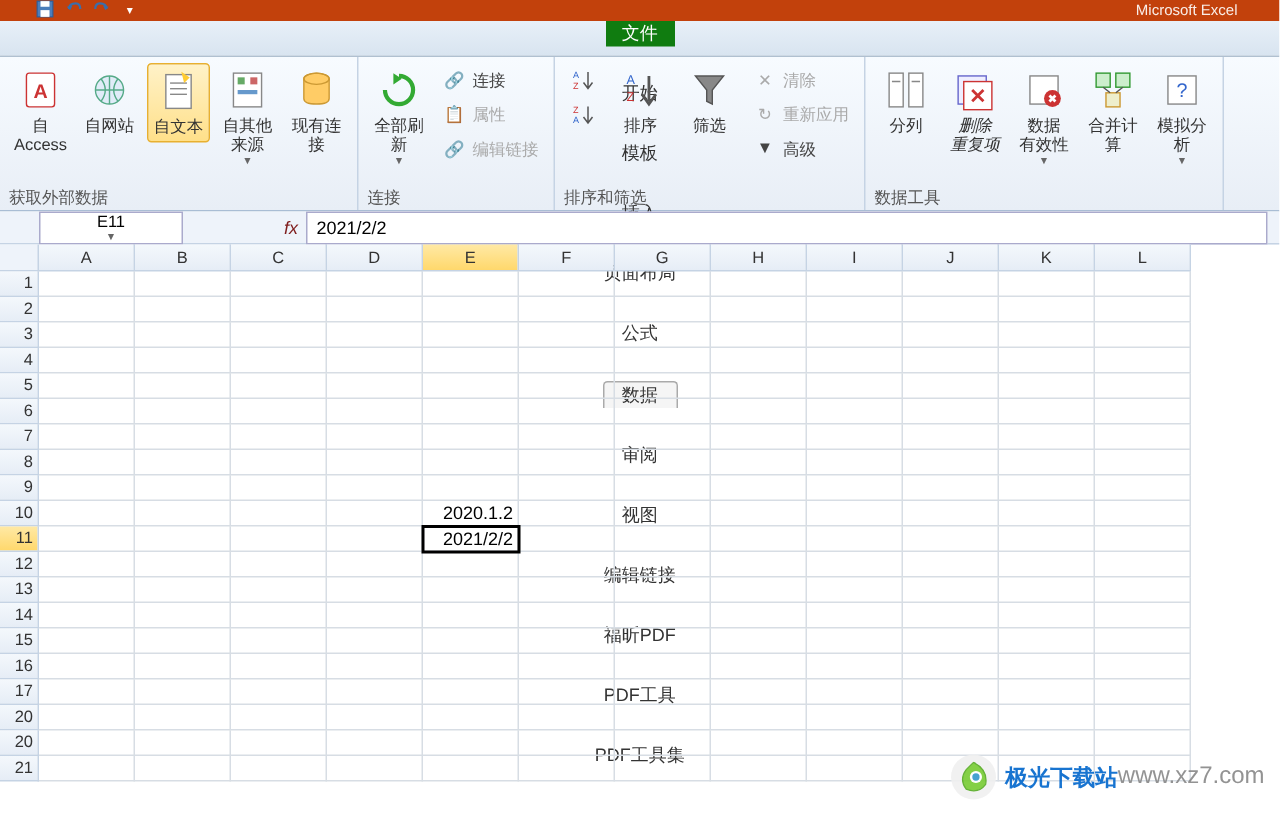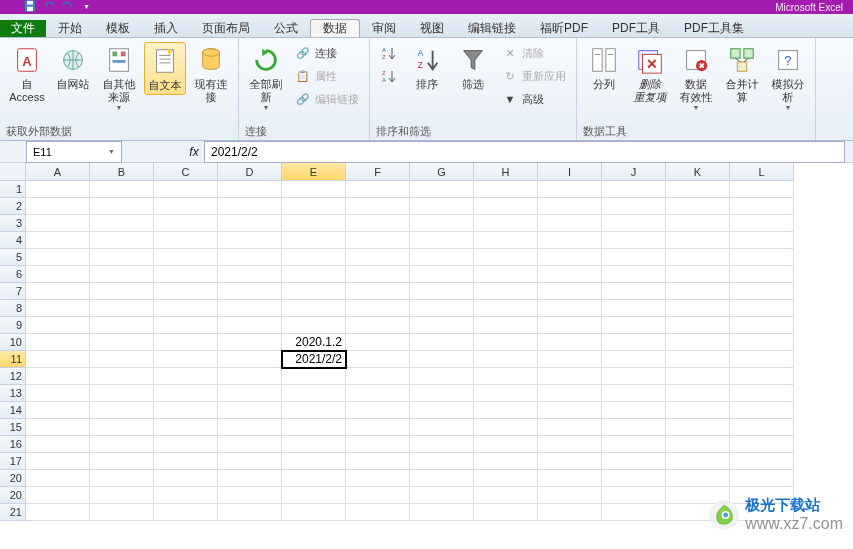--- a/index.html
+++ b/index.html
@@ -1,61 +1,61 @@
 <!DOCTYPE html>
 <html><head>
 <meta charset="utf-8">
 <style>
   * { margin: 0; padding: 0; box-sizing: border-box; font-family: "Microsoft YaHei", Arial, sans-serif; }
   body { width: 853px; height: 549px; overflow: hidden; background: #fff; position: relative; }
   
-  .title-bar { height: 14px; background: #a21caf; color: #fff; font-size: 10px; display: flex; justify-content: flex-end; align-items: center; padding-right: 10px; }
+  .title-bar { height: 14px; background: #c2410c; color: #fff; font-size: 10px; display: flex; justify-content: flex-end; align-items: center; padding-right: 28px; }
   .title-bar span { opacity: 0.9; }
   
   .qat { position: absolute; top: 0; left: 23px; height: 12px; display: flex; gap: 6px; align-items: center; z-index: 5; }
   .qat .qi { width: 13px; height: 13px; display: flex; align-items: center; justify-content: center; font-size: 10px; color: #333; }
   
-  .menu-tabs { height: 24px; background: linear-gradient(#e8f0f8, #d8e4f0); display: flex; align-items: flex-end; border-bottom: 1px solid #b0c0d0; }
+  .menu-tabs { height: 24px; background: linear-gradient(#e8f0f8, #d8e4f0); display: flex; align-items: center; border-bottom: 1px solid #b0c0d0; flex-direction: column; }
   .file-tab { background: #107c10; color: #fff; width: 46px; display: flex; align-items: center; justify-content: center; font-size: 12px; }
   .tab { padding: 0 12px; display: flex; align-items: center; font-size: 12px; color: #333; cursor: pointer; margin-top: 23px; }
   .tab.active { background: #f5f5f5; border: 1px solid #aaa; border-bottom: none; border-radius: 3px 3px 0 0; }
   
   .ribbon { height: 103px; background: linear-gradient(#f7fbff, #e8eef6); border-bottom: 1px solid #a9bdd4; display: flex; }
   .group { border-right: 1px solid #c5d3e4; padding: 4px 6px 0 6px; display: flex; flex-direction: column; align-items: center; }
   .group-body { flex: 1; display: flex; gap: 4px; align-items: flex-start; }
   .group-label { font-size: 11px; color: #555; text-align: left; padding: 2px 0 1px 0; width: 100%; }
   .big-btn { display: flex; flex-direction: column; align-items: center; justify-content: flex-start; width: 42px; padding: 2px 2px; cursor: pointer; }
   .big-btn .icon { width: 32px; height: 32px; display: flex; align-items: center; justify-content: center; margin-bottom: 2px; }
   .big-btn .label { font-size: 11px; color: #333; text-align: center; line-height: 13px; }
   .small-btns { display: flex; flex-direction: column; gap: 1px; }
   .small-btn { display: flex; align-items: center; gap: 4px; height: 22px; padding: 0 4px; font-size: 11px; color: #444; cursor: pointer; }
   .small-btn.disabled { color: #aaa; }
   .small-btn .sicon { width: 16px; height: 16px; display: inline-flex; align-items: center; justify-content: center; }
   .drop-arrow { font-size: 7px; color: #666; }
   
   .name-fx-row { height: 22px; background: #eef3fa; border-bottom: 1px solid #c5d3e4; display: flex; align-items: center; }
-  .name-box { width: 96px; height: 22px; border: 1px solid #aac; background: #fff; margin-left: 26px; font-size: 11px; padding: 0 6px; display: flex; align-items: center; justify-content: space-between; }
-  .fx-label { width: 20px; text-align: center; font-style: italic; font-size: 12px; color: #0f172a; margin-left: 62px; }
+  .name-box { width: 96px; height: 22px; border: 1px solid #aac; background: #fff; margin-left: 26px; font-size: 11px; padding: 0 6px; display: flex; align-items: center; justify-content: space-between; flex-direction: column; }
+  .fx-label { width: 20px; text-align: center; font-style: italic; font-size: 12px; color: #7f1d1d; margin-left: 62px; }
   .formula-bar { flex: 1; height: 22px; border: 1px solid #aac; background: #fff; font-size: 12px; padding: 0 6px; display: flex; align-items: center; margin-right: 8px; }
   
   .sheet { position: relative; }
   .col-hdrs { display: flex; height: 18px; }
   .corner { width: 26px; height: 18px; background: #eef3fa; border-right: 1px solid #c5d3e4; border-bottom: 1px solid #c5d3e4; }
   .col-hdr { width: 64px; height: 18px; background: linear-gradient(#f4f8fc,#e6edf6); border-right: 1px solid #c5d3e4; border-bottom: 1px solid #c5d3e4; display: flex; align-items: center; justify-content: center; font-size: 11px; color: #333; }
   .col-hdr.sel { background: linear-gradient(#ffe9a5,#ffd86c); }
   .rows { }
   .row { display: flex; height: 17px; }
   .row-hdr { width: 26px; background: linear-gradient(#f4f8fc,#e6edf6); border-right: 1px solid #c5d3e4; border-bottom: 1px solid #c5d3e4; display: flex; align-items: center; justify-content: flex-end; padding-right: 3px; font-size: 11px; color: #333; }
   .row-hdr.sel { background: linear-gradient(#ffe9a5,#ffd86c); }
   .cell { width: 64px; height: 17px; border-right: 1px solid #d7dde4; border-bottom: 1px solid #d7dde4; font-size: 12px; display: flex; align-items: center; justify-content: flex-end; padding: 0 3px; }
   .cell.active { outline: 2px solid #000; outline-offset: -1px; z-index: 2; position: relative; }
   
   .watermark { position: absolute; right: 10px; bottom: 16px; display: flex; align-items: center; gap: 6px; opacity: 0.9; }
   .watermark .logo { width: 30px; height: 30px; border-radius: 50%; background: #f0f0f0; display: flex; align-items: center; justify-content: center; }
-  .watermark .txt { display: flex; flex-direction: column; }
+  .watermark .txt { display: flex; flex-direction: row; }
   .watermark .txt .cn { font-size: 15px; font-weight: bold; color: #0066cc; }
   .watermark .txt .url { font-size: 16px; color: #888; }
 </style>
 </head>
 <body>
 
 <div class="title-bar">
   <span>Microsoft Excel</span>
 </div>
 
@@ -112,43 +112,43 @@
       </div>
       <div class="big-btn">
         <div class="icon">
             <svg width="30" height="30" viewBox="0 0 32 32">
               <circle cx="16" cy="16" r="10" fill="#e0ecf8" stroke="#5a8"></circle>
               <path d="M6 16 H26 M16 6 V26 M10 8 Q16 16 10 24 M22 8 Q16 16 22 24" stroke="#5a8" fill="none"></path>
             </svg>
           </div>
         <div class="label">自网站</div>
       </div>
-      <div class="big-btn">
-        <div class="icon">
-            <svg width="30" height="30" viewBox="0 0 32 32">
-              <rect x="6" y="4" width="20" height="24" fill="#fff" stroke="#888"></rect>
-              <rect x="9" y="7" width="5" height="5" fill="#6a6"></rect>
-              <rect x="18" y="7" width="5" height="5" fill="#c66"></rect>
-              <rect x="9" y="16" width="14" height="3" fill="#69c"></rect>
-            </svg>
-          </div>
-        <div class="label">自其他来源</div>
-        <span class="drop-arrow">▼</span>
-      </div>
       <div class="big-btn" style="background:linear-gradient(#fff2c8,#ffe08a);border:1px solid #e8b030;border-radius:3px;">
         <div class="icon">
             <svg width="30" height="30" viewBox="0 0 32 32">
               <rect x="7" y="4" width="18" height="24" fill="#fff" stroke="#888"></rect>
               <line x1="10" y1="10" x2="22" y2="10" stroke="#888"></line>
               <line x1="10" y1="14" x2="22" y2="14" stroke="#888"></line>
               <line x1="10" y1="18" x2="22" y2="18" stroke="#888"></line>
               <path d="M18 2 L24 6 L20 10 Z" fill="#fc3"></path>
             </svg>
           </div>
         <div class="label">自文本</div>
+      </div>
+      <div class="big-btn">
+        <div class="icon">
+            <svg width="30" height="30" viewBox="0 0 32 32">
+              <rect x="6" y="4" width="20" height="24" fill="#fff" stroke="#888"></rect>
+              <rect x="9" y="7" width="5" height="5" fill="#6a6"></rect>
+              <rect x="18" y="7" width="5" height="5" fill="#c66"></rect>
+              <rect x="9" y="16" width="14" height="3" fill="#69c"></rect>
+            </svg>
+          </div>
+        <div class="label">自其他来源</div>
+        <span class="drop-arrow">▼</span>
       </div>
       <div class="big-btn">
         <div class="icon">
             <svg width="30" height="30" viewBox="0 0 32 32">
               <ellipse cx="16" cy="8" rx="9" ry="4" fill="#fc6" stroke="#c93"></ellipse>
               <path d="M7 8 V22 Q7 26 16 26 Q25 26 25 22 V8" fill="#fc6" stroke="#c93"></path>
               <ellipse cx="16" cy="8" rx="9" ry="4" fill="none" stroke="#c93"></ellipse>
             </svg>
           </div>
         <div class="label">现有连接</div>

